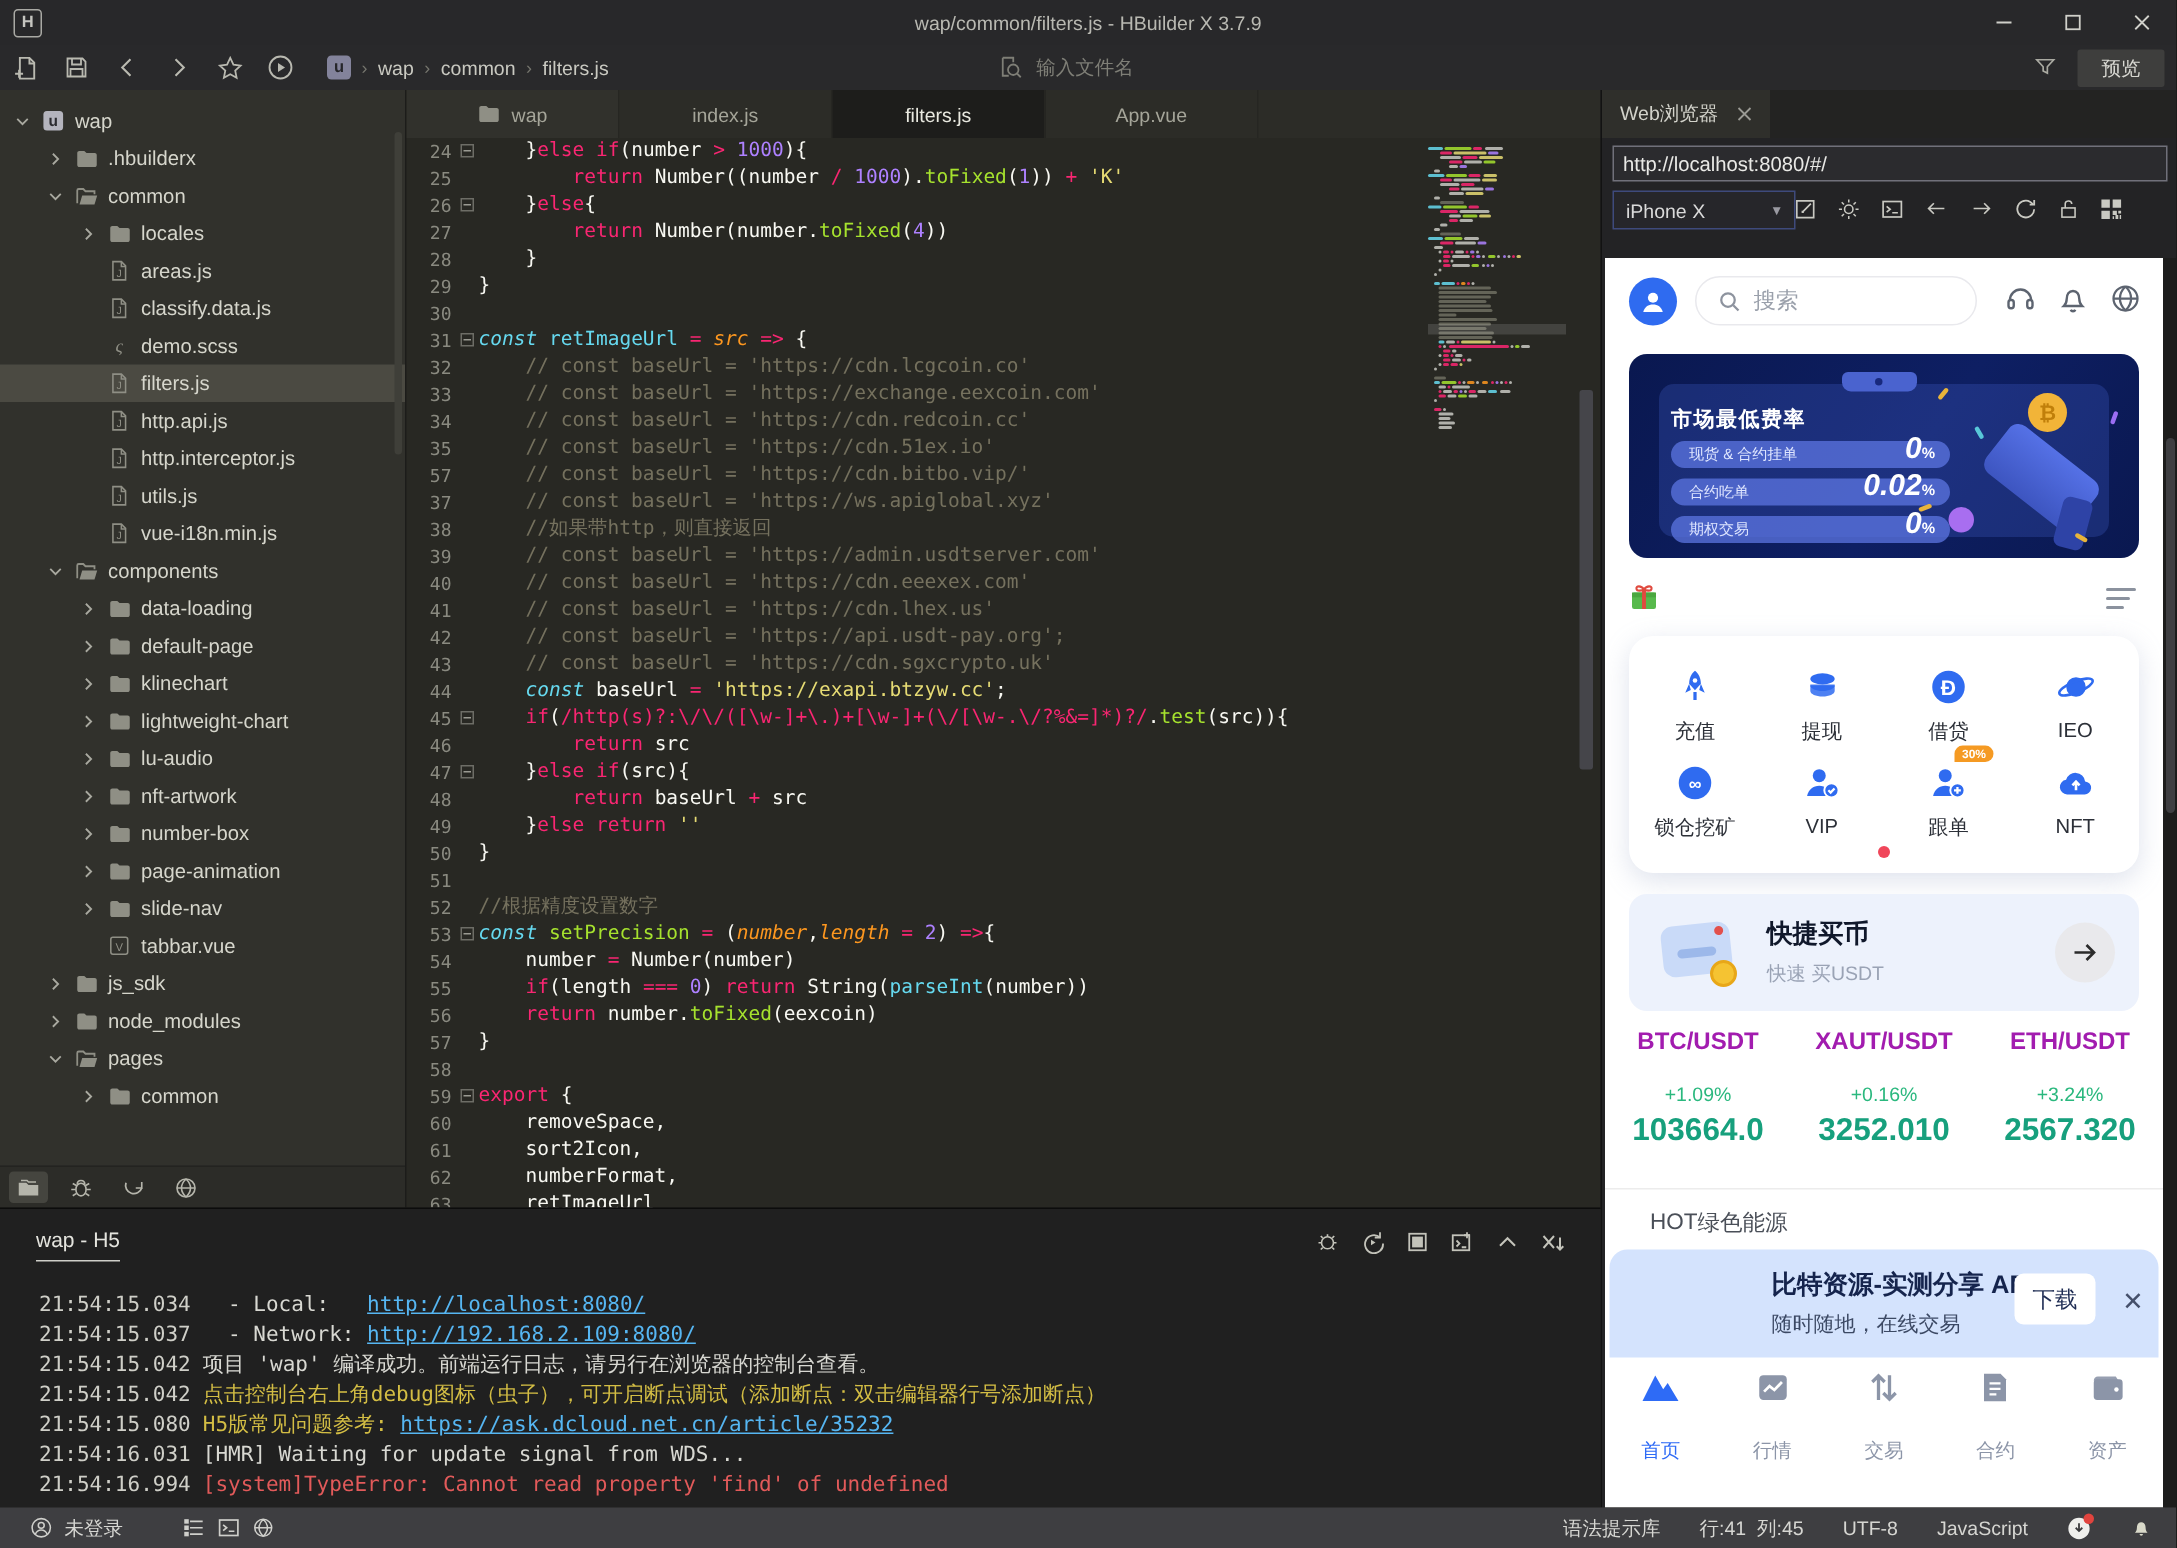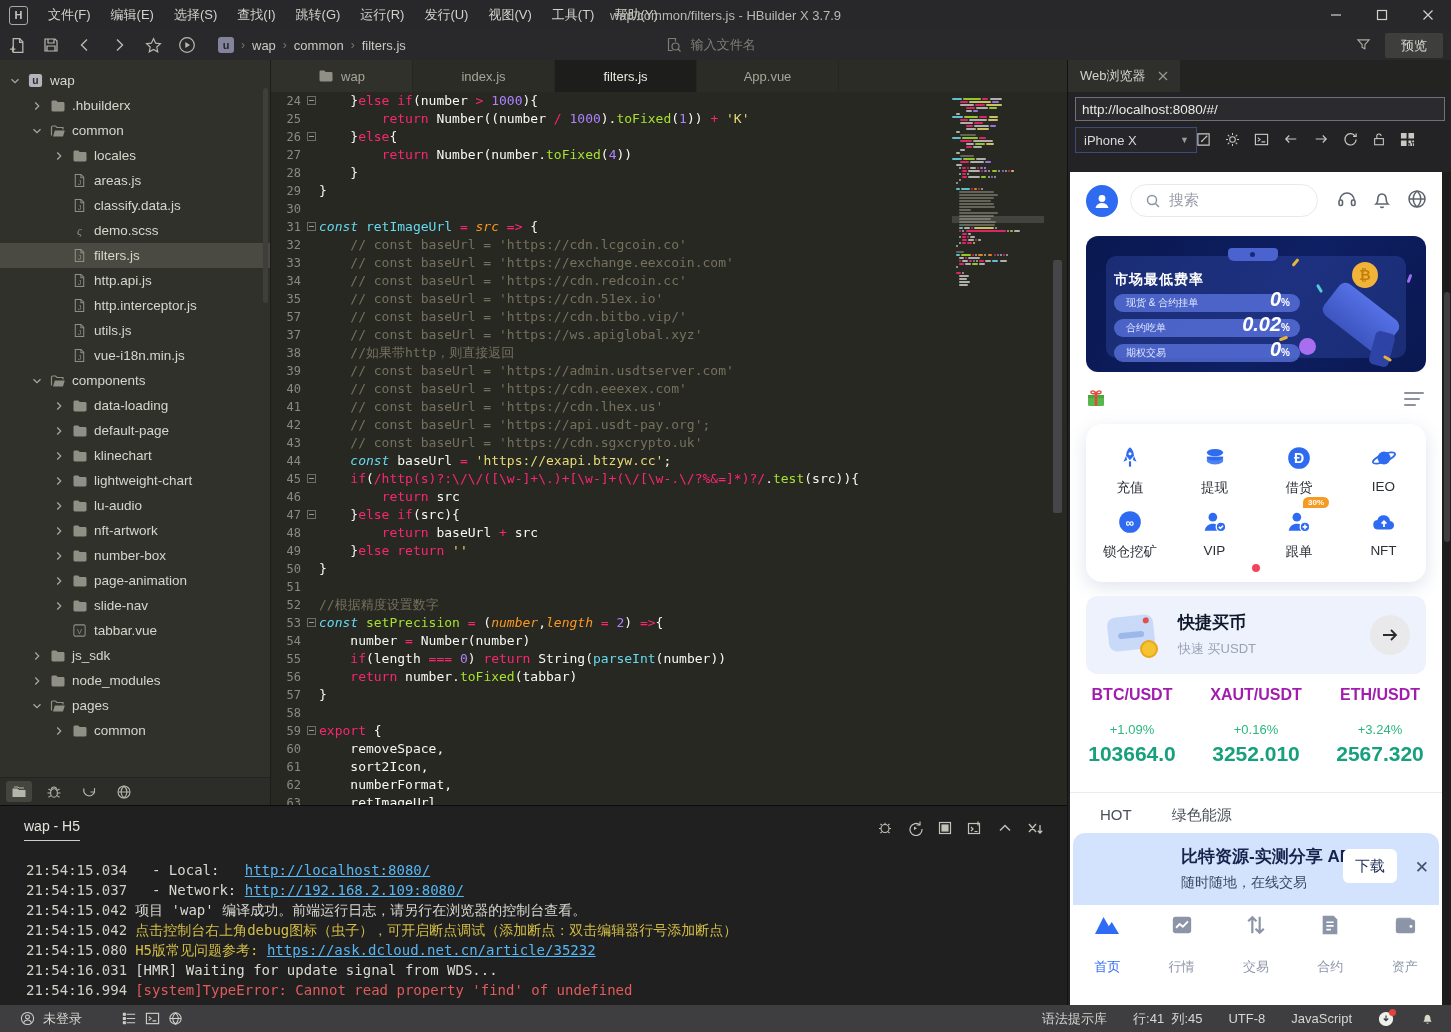--- a/index.html
+++ b/index.html
@@ -147,52 +147,40 @@
   .qb-title{position:absolute;left:92px;top:15px;font-size:17px;font-weight:bold;color:#10182b;}
   .qb-sub{position:absolute;left:92px;top:44px;font-size:13px;color:#9aa3b5;}
   .qb-arrow{position:absolute;right:16px;top:19px;width:40px;height:40px;border-radius:50%;background:#e9e9ec;
             display:flex;align-items:center;justify-content:center;color:#2b2b2b;}
   .tickers{position:absolute;left:0;top:514px;width:372px;display:flex;}
   .ticker{width:124px;text-align:center;}
   .tk-pair{font-size:16px;color:#a21caf;font-weight:600;}
   .tk-chg{font-size:13px;color:#2ab87e;margin-top:18px;}
   .tk-price{font-size:21px;color:#17a07d;font-weight:bold;margin-top:5px;}
   .mk-divider{position:absolute;left:0;top:620px;width:372px;height:1px;background:#ececec;}
-  .mk-tabs{position:absolute;left:30px;top:634px;display:flex;gap:40px;font-size:15px;color:#4a4f58;}
+  .mk-tabs{position:absolute;left:30px;top:634px;display:flex;font-size:15px;color:#4a4f58;}
   .dl-banner{position:absolute;left:3px;top:661px;width:366px;height:72px;background:#d4e3fd;border-radius:12px 12px 0 0;}
   .dl-title{position:absolute;left:108px;top:12px;font-size:17px;font-weight:bold;color:#15244d;}
   .dl-sub{position:absolute;left:108px;top:41px;font-size:14px;color:#3c4964;}
   .dl-btn{position:absolute;right:42px;top:16px;width:54px;height:34px;background:#fff;border-radius:6px;color:#1f2d54;
           font-size:15px;display:flex;align-items:center;justify-content:center;}
   .dl-close{position:absolute;right:10px;top:24px;color:#45506b;font-size:17px;}
   .ph-nav{position:absolute;left:0;top:740px;width:372px;display:flex;}
   .nav-item{width:74.4px;text-align:center;}
   .nav-ic{height:26px;display:flex;align-items:center;justify-content:center;color:#8c95a8;}
   .nav-label{font-size:13px;color:#8c95a8;margin-top:20px;}
   .nav-item.active .nav-ic,.nav-item.active .nav-label{color:#2e6bf6;}
 </style>
 </head>
 <body>
 
 <div id="app">
 
   <div class="abs titlebar">
     <div class="tb-logo">H</div>
-    <div class="menus" id="menus">
-        <div class="menu-item">文件(F)</div>
-        <div class="menu-item">编辑(E)</div>
-        <div class="menu-item">选择(S)</div>
-        <div class="menu-item">查找(I)</div>
-        <div class="menu-item">跳转(G)</div>
-        <div class="menu-item">运行(R)</div>
-        <div class="menu-item">发行(U)</div>
-        <div class="menu-item">视图(V)</div>
-        <div class="menu-item">工具(T)</div>
-        <div class="menu-item">帮助(Y)</div>
-      </div>
     <div class="win-title">wap/common/filters.js - HBuilder X 3.7.9</div>
     <div class="win-controls">
       <div class="win-btn">
           <svg width="12" height="12" viewBox="0 0 12 12">
             <path d="M1 6h10" stroke="currentColor" stroke-width="1.2"></path>
           </svg>
         </div>
       <div class="win-btn">
           <svg width="12" height="12" viewBox="0 0 12 12">
             <rect x="1.5" y="1.5" width="9" height="9" fill="none" stroke="currentColor" stroke-width="1.2"></rect>
@@ -669,21 +657,21 @@
         <div class="cline"><span class="lnum">46</span><span class="ctext"><span class="tk-d">        </span><span class="tk-k">return</span><span class="tk-d"> src</span></span></div>
         <div class="cline"><span class="lnum">47</span><span class="fold"></span><span class="ctext"><span class="tk-d">    }</span><span class="tk-k">else</span><span class="tk-d"> </span><span class="tk-k">if</span><span class="tk-d">(src){</span></span></div>
         <div class="cline"><span class="lnum">48</span><span class="ctext"><span class="tk-d">        </span><span class="tk-k">return</span><span class="tk-d"> baseUrl </span><span class="tk-k">+</span><span class="tk-d"> src</span></span></div>
         <div class="cline"><span class="lnum">49</span><span class="ctext"><span class="tk-d">    }</span><span class="tk-k">else</span><span class="tk-d"> </span><span class="tk-k">return</span><span class="tk-d"> </span><span class="tk-s">''</span></span></div>
         <div class="cline"><span class="lnum">50</span><span class="ctext"><span class="tk-d">}</span></span></div>
         <div class="cline"><span class="lnum">51</span><span class="ctext"></span></div>
         <div class="cline"><span class="lnum">52</span><span class="ctext"><span class="tk-c">//根据精度设置数字</span></span></div>
         <div class="cline"><span class="lnum">53</span><span class="fold"></span><span class="ctext"><span class="tk-t">const</span><span class="tk-d"> </span><span class="tk-f">setPrecision</span><span class="tk-d"> </span><span class="tk-k">=</span><span class="tk-d"> (</span><span class="tk-p">number</span><span class="tk-d">,</span><span class="tk-p">length</span><span class="tk-d"> </span><span class="tk-k">=</span><span class="tk-d"> </span><span class="tk-n">2</span><span class="tk-d">) </span><span class="tk-k">=&gt;</span><span class="tk-d">{</span></span></div>
         <div class="cline"><span class="lnum">54</span><span class="ctext"><span class="tk-d">    number </span><span class="tk-k">=</span><span class="tk-d"> Number(number)</span></span></div>
         <div class="cline"><span class="lnum">55</span><span class="ctext"><span class="tk-d">    </span><span class="tk-k">if</span><span class="tk-d">(length </span><span class="tk-k">===</span><span class="tk-d"> </span><span class="tk-n">0</span><span class="tk-d">) </span><span class="tk-k">return</span><span class="tk-d"> String(</span><span class="tk-cy">parseInt</span><span class="tk-d">(number))</span></span></div>
-        <div class="cline"><span class="lnum">56</span><span class="ctext"><span class="tk-d">    </span><span class="tk-k">return</span><span class="tk-d"> number.</span><span class="tk-f">toFixed</span><span class="tk-d">(tabbar)</span></span></div>
+        <div class="cline"><span class="lnum">56</span><span class="ctext"><span class="tk-d">    </span><span class="tk-k">return</span><span class="tk-d"> number.</span><span class="tk-f">toFixed</span><span class="tk-d">(eexcoin)</span></span></div>
         <div class="cline"><span class="lnum">57</span><span class="ctext"><span class="tk-d">}</span></span></div>
         <div class="cline"><span class="lnum">58</span><span class="ctext"></span></div>
         <div class="cline"><span class="lnum">59</span><span class="fold"></span><span class="ctext"><span class="tk-k">export</span><span class="tk-d"> {</span></span></div>
         <div class="cline"><span class="lnum">60</span><span class="ctext"><span class="tk-d">    removeSpace,</span></span></div>
         <div class="cline"><span class="lnum">61</span><span class="ctext"><span class="tk-d">    sort2Icon,</span></span></div>
         <div class="cline"><span class="lnum">62</span><span class="ctext"><span class="tk-d">    numberFormat,</span></span></div>
         <div class="cline"><span class="lnum">63</span><span class="ctext"><span class="tk-d">    retImageUrl</span></span></div>
       </div>
     <div class="minimap" id="minimap">
         <div class="mm-row">

